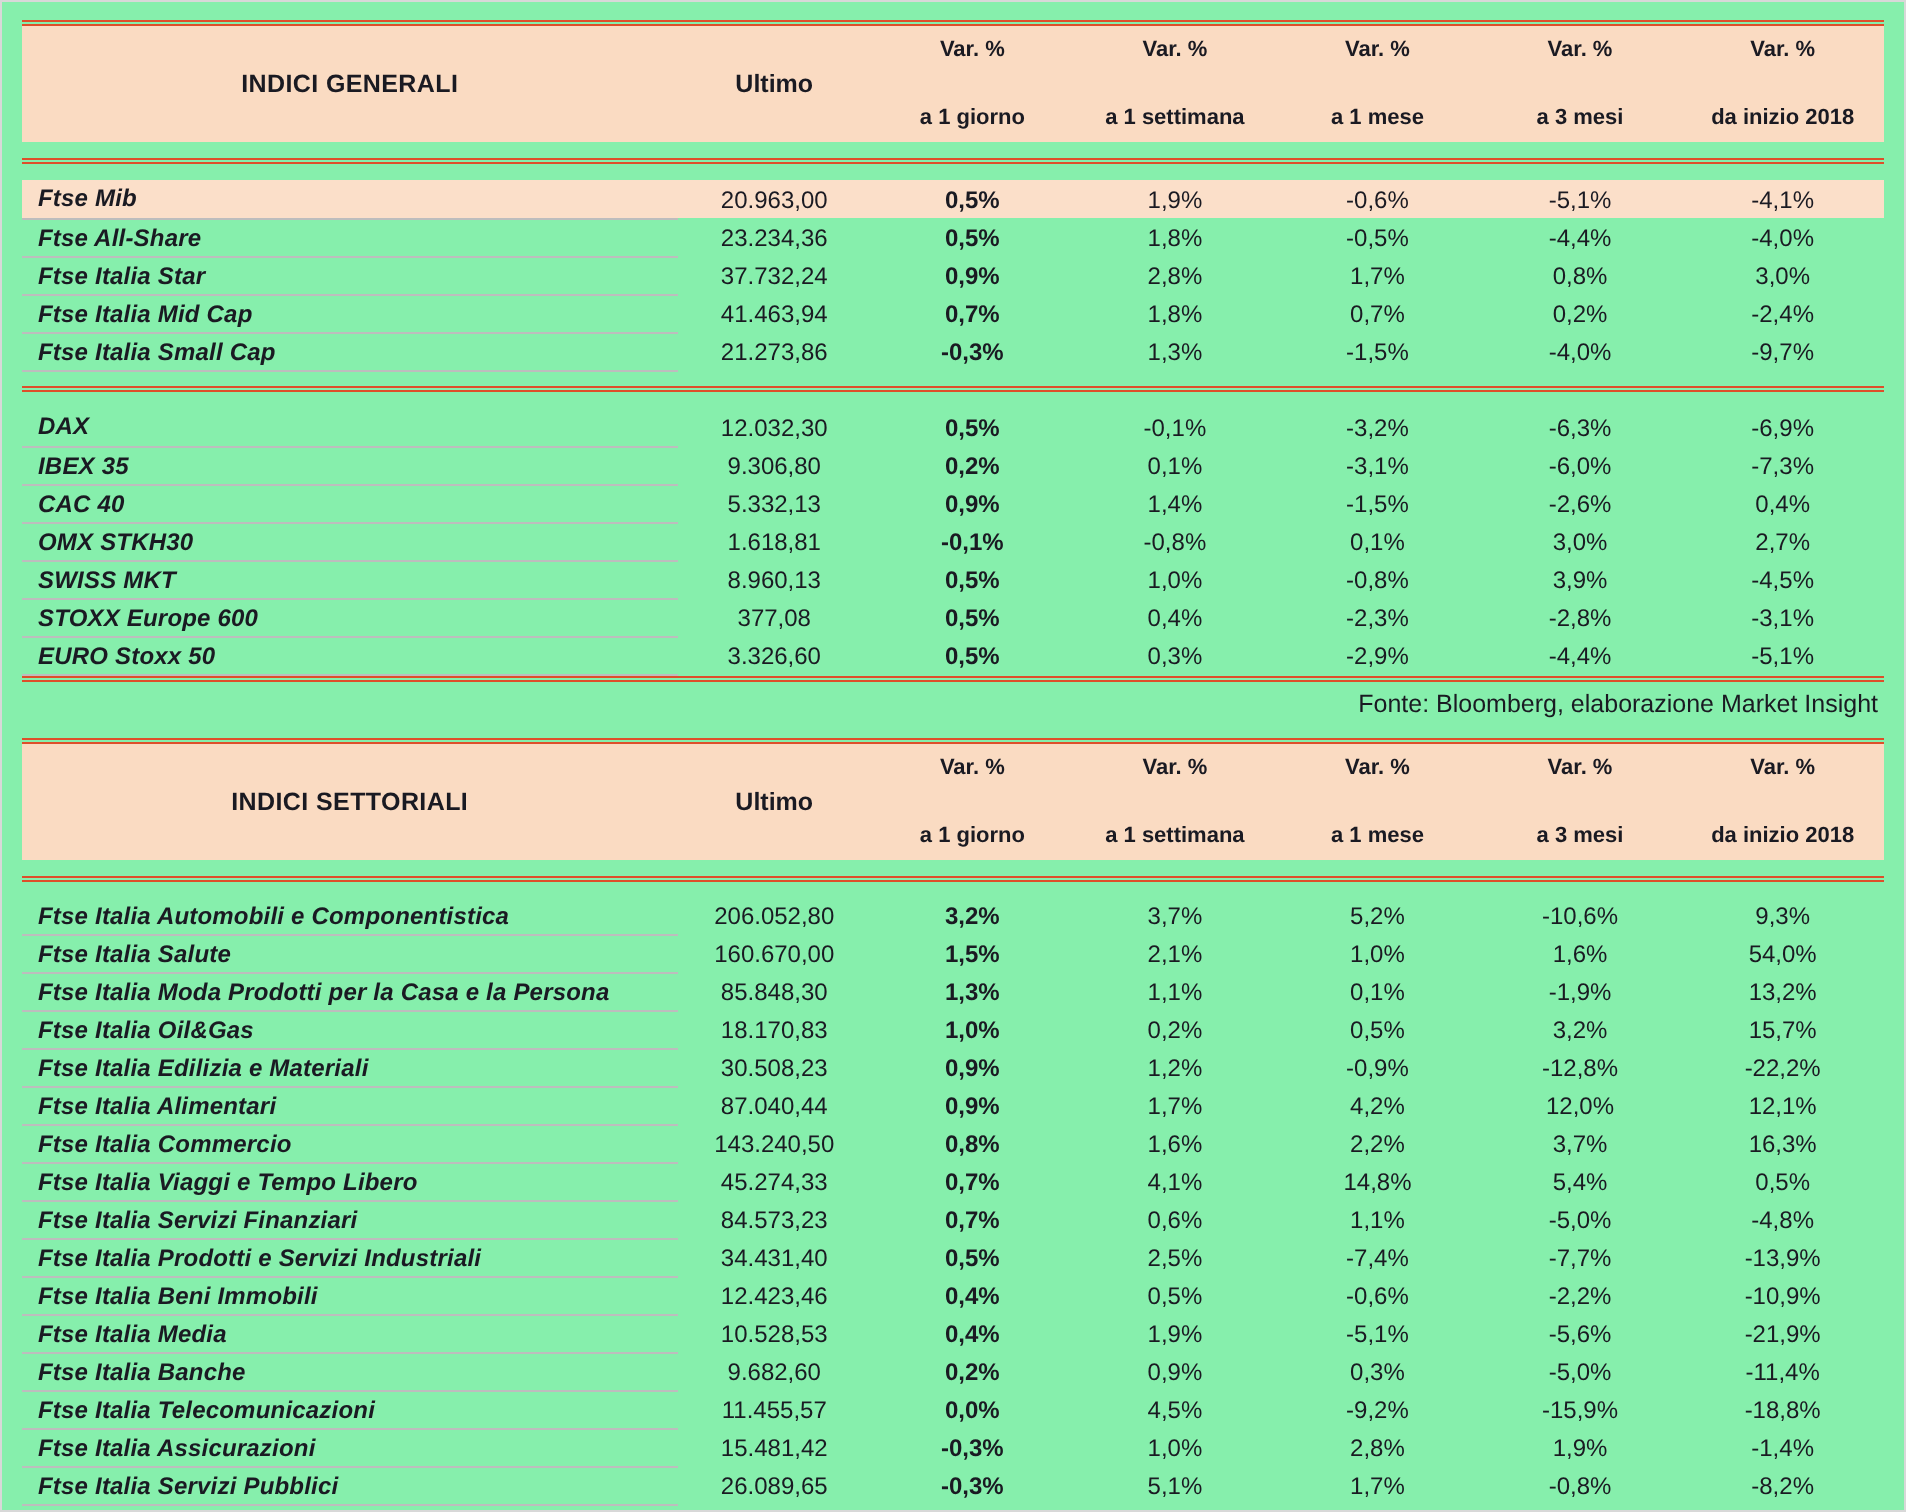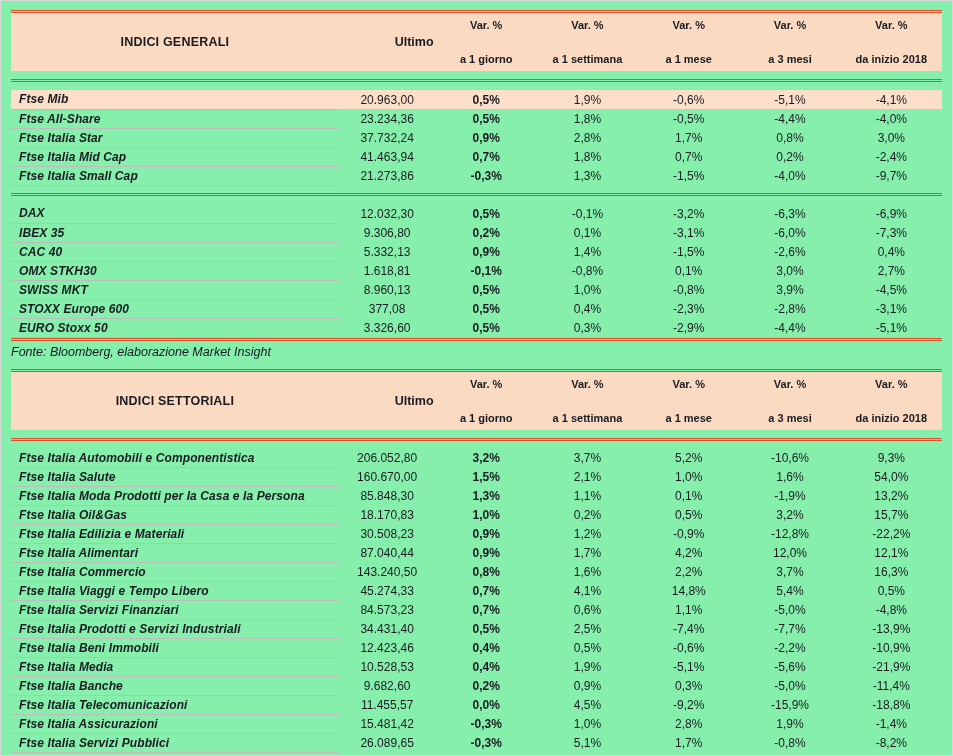--- a/index.html
+++ b/index.html
@@ -41,21 +41,21 @@
   .head th{
     background:var(--header-bg);
     font-weight:bold;
     vertical-align:middle;
     padding:5px 2px;
     height:44px;
     font-size:11px;
     line-height:14px;
   }
   th.name-h{font-size:12.5px;letter-spacing:.2px;text-align:center;}
-  th.ult-h{font-size:12.5px;text-align:right;}
+  th.ult-h{font-size:12.5px;text-align:center;}
   th.var-h{text-align:center;}
   th.var-h .l2{margin-top:20px;}
   td{
     font-size:12px;
     height:19px;
     padding:1px 3px;
     vertical-align:middle;
     white-space:nowrap;
     overflow:hidden;
   }
@@ -65,22 +65,21 @@
     text-align:left;
     padding-left:8px;
     border-bottom:1px solid var(--underline);
     letter-spacing:.1px;
     margin-left:45px;
   }
   td.num{text-align:center;}
   td.d1{font-weight:bold;}
   tr.highlight td{background:var(--highlight);}
   .source{
-    text-align:left;
-    font-style:italic;
+    text-align:right;
     font-size:12.5px;
     padding:4px 3px 0 0;
   }
   .gap{height:10px;}
 </style>
 </head>
 <body>
 
 <div class="page">
 

